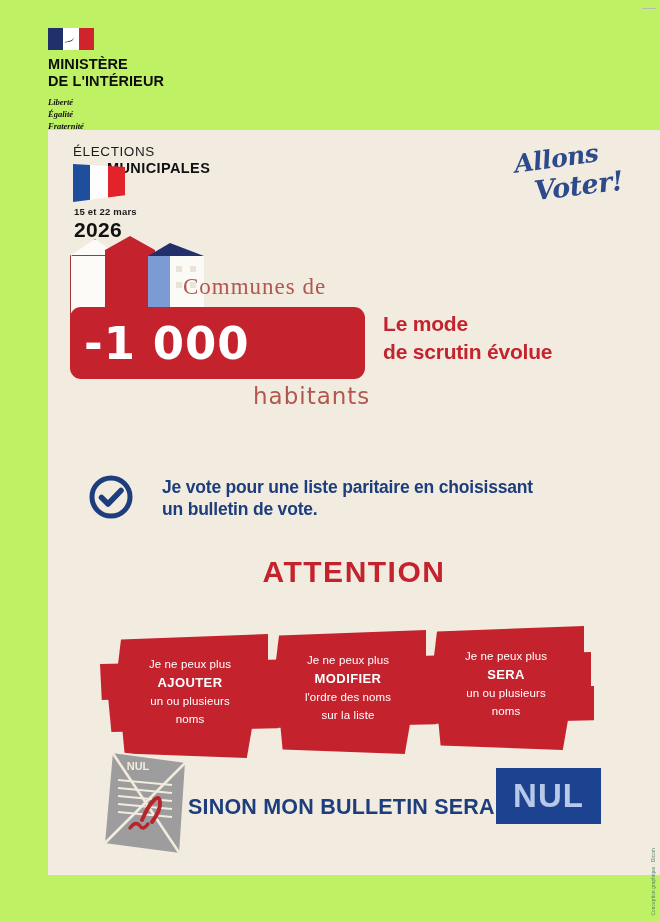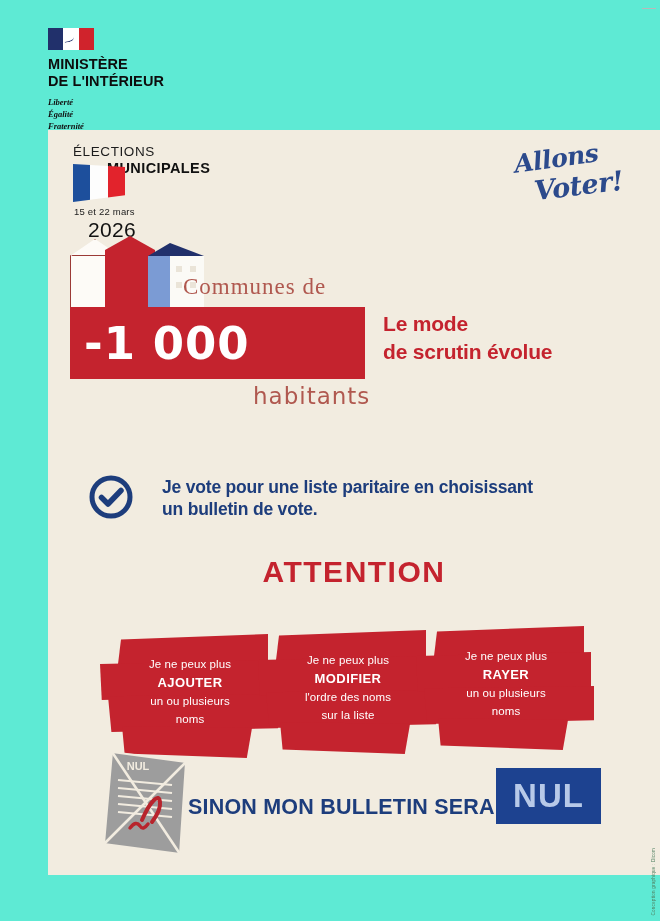--- a/index.html
+++ b/index.html
@@ -13,21 +13,21 @@
     position: relative;
     overflow: hidden;
     font-family: "Liberation Sans", sans-serif;
     color: #1b2a5c;
   }
 
   
   .page {
     position: absolute;
     inset: 0;
-    background: #5eead4;
+    background: #bef264;
   }
   .corner-mark {
     position: absolute;
     top: 8px;
     right: 4px;
     width: 14px;
     height: 1px;
     background: #b9b9b9;
   }
 
@@ -117,33 +117,32 @@
   }
   .el-flag span { flex: 1 1 33.33%; }
   .ef-blue { background: #1d4f9c; }
   .ef-white { background: #fdfdfd; }
   .ef-red { background: #e2232c; }
   .el-date {
     position: absolute;
     left: 1px;
     top: 62px;
     font-size: 9.5px;
-    font-weight: normal;
+    font-weight: bold;
     color: #1c1c1c;
     letter-spacing: 0.2px;
   }
   .el-year {
     position: absolute;
     left: 1px;
     top: 74px;
     font-size: 21px;
-    font-weight: normal;
+    font-weight: bold;
     color: #111111;
     letter-spacing: 0.3px;
-    margin-left: 14px;
   }
 
   .allons-voter {
     position: absolute;
     right: 32px;
     top: 12px;
     width: 120px;
     height: 70px;
   }
   .av-l1, .av-l2 {
@@ -278,20 +277,21 @@
     letter-spacing: 1px;
     font-family: Liberation Serif, serif;
   }
   .red-bar {
     position: absolute;
     left: 22px;
     top: 57px;
     width: 295px;
     height: 72px;
     background: #c4232e;
+    border-radius: 11px;
   }
   .red-bar-num {
     position: absolute;
     left: 14px;
     top: 50%;
     transform: translateY(-50%);
     color: #ffffff;
     font-size: 45px;
     font-weight: bold;
     letter-spacing: 1px;
@@ -571,21 +571,21 @@
         </div>
       </div>
 
       <div class="banner b3">
         <div class="shape s1"></div>
           <div class="shape s2"></div>
         <div class="shape s3"></div>
           <div class="shape s4"></div>
         <div class="btext">
           <div>Je ne peux plus</div>
-          <b>RAYER</b>
+          <b>SERA</b>
           <div>un ou plusieurs</div>
           <div>noms</div>
         </div>
       </div>
 
     </div>
 
     <div class="nul-row">
       <svg class="ballot" viewBox="0 0 96 112">
         <polygon points="14,4 88,14 82,106 6,96" fill="#9d9d9d"></polygon>

